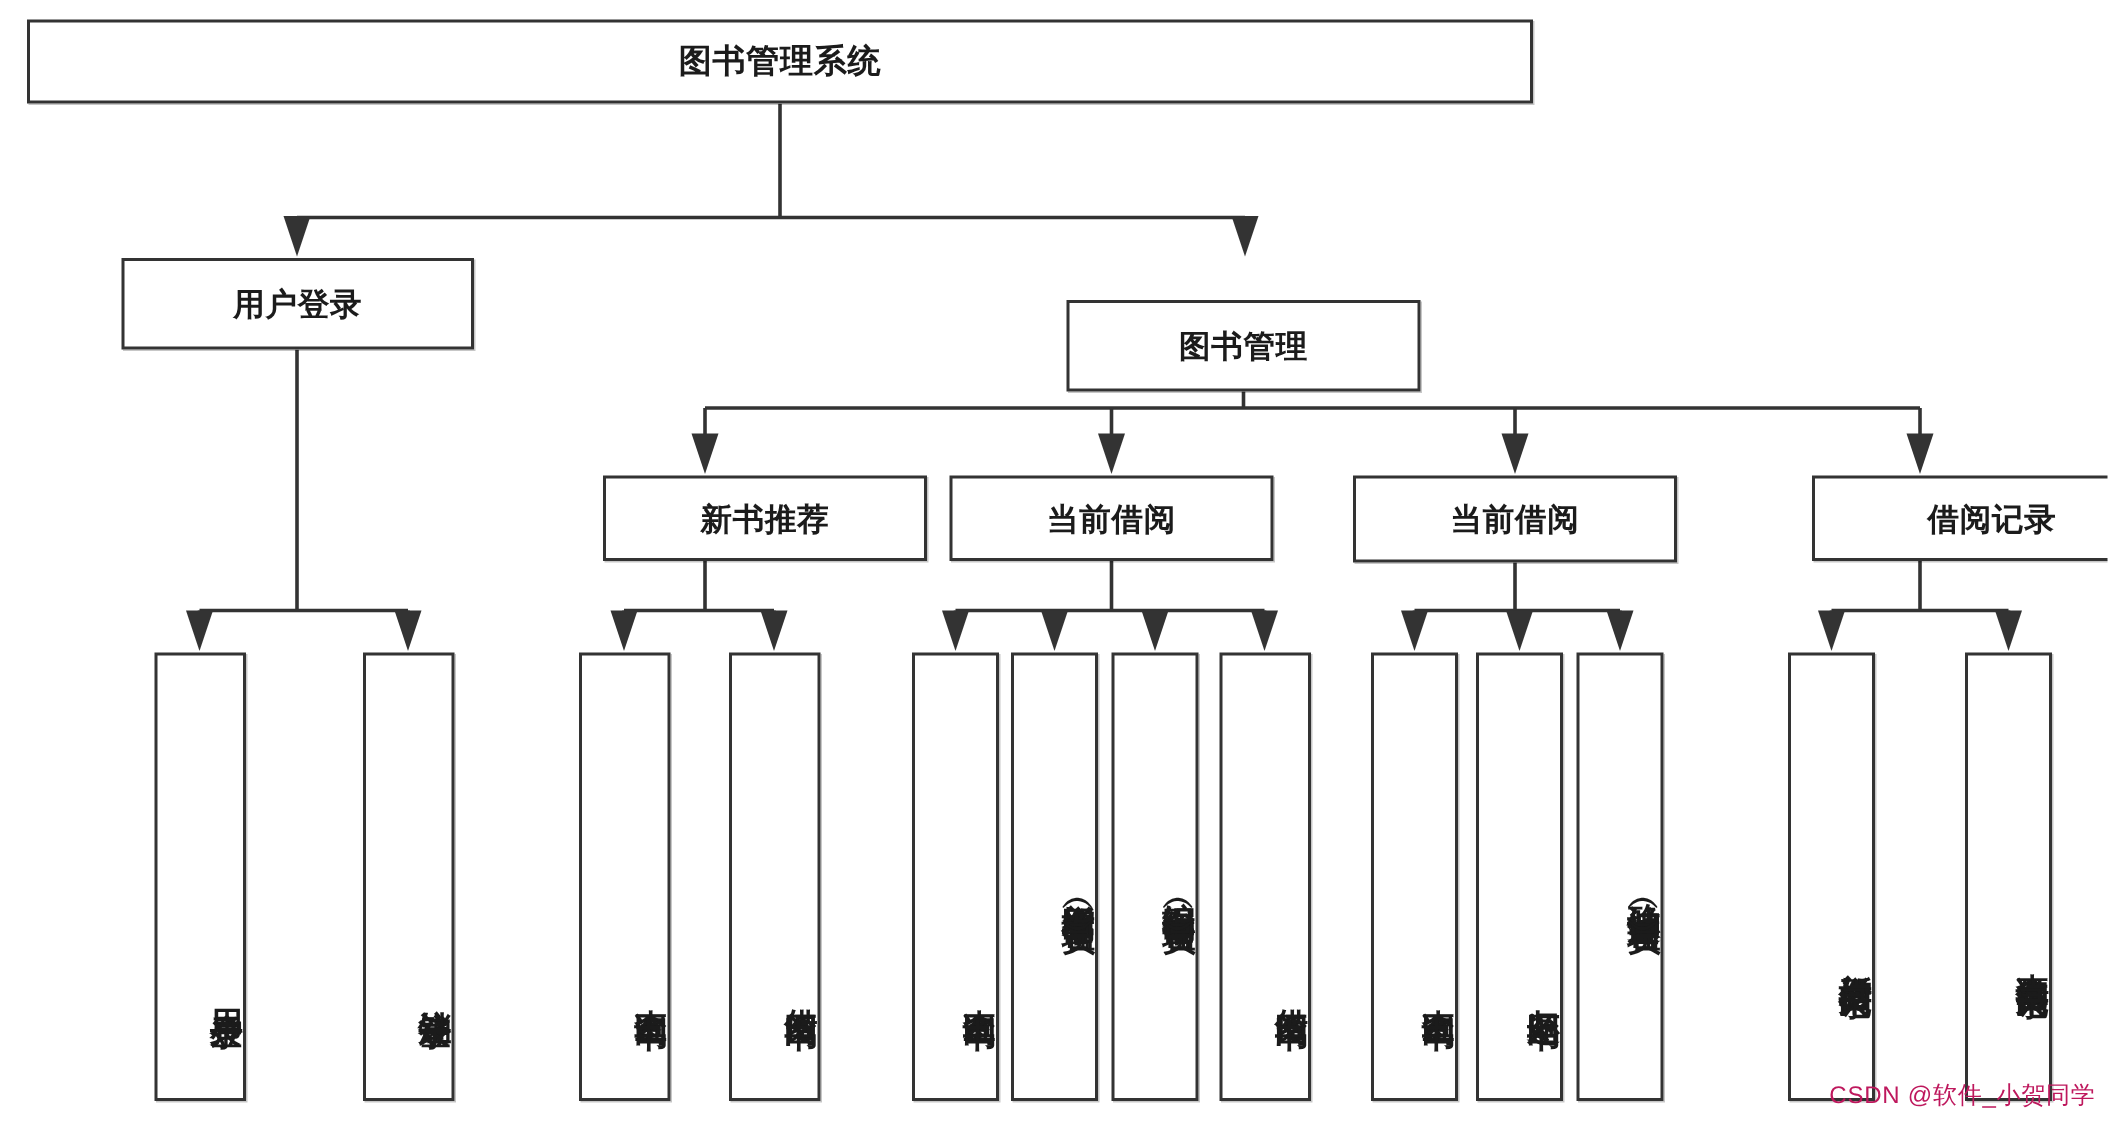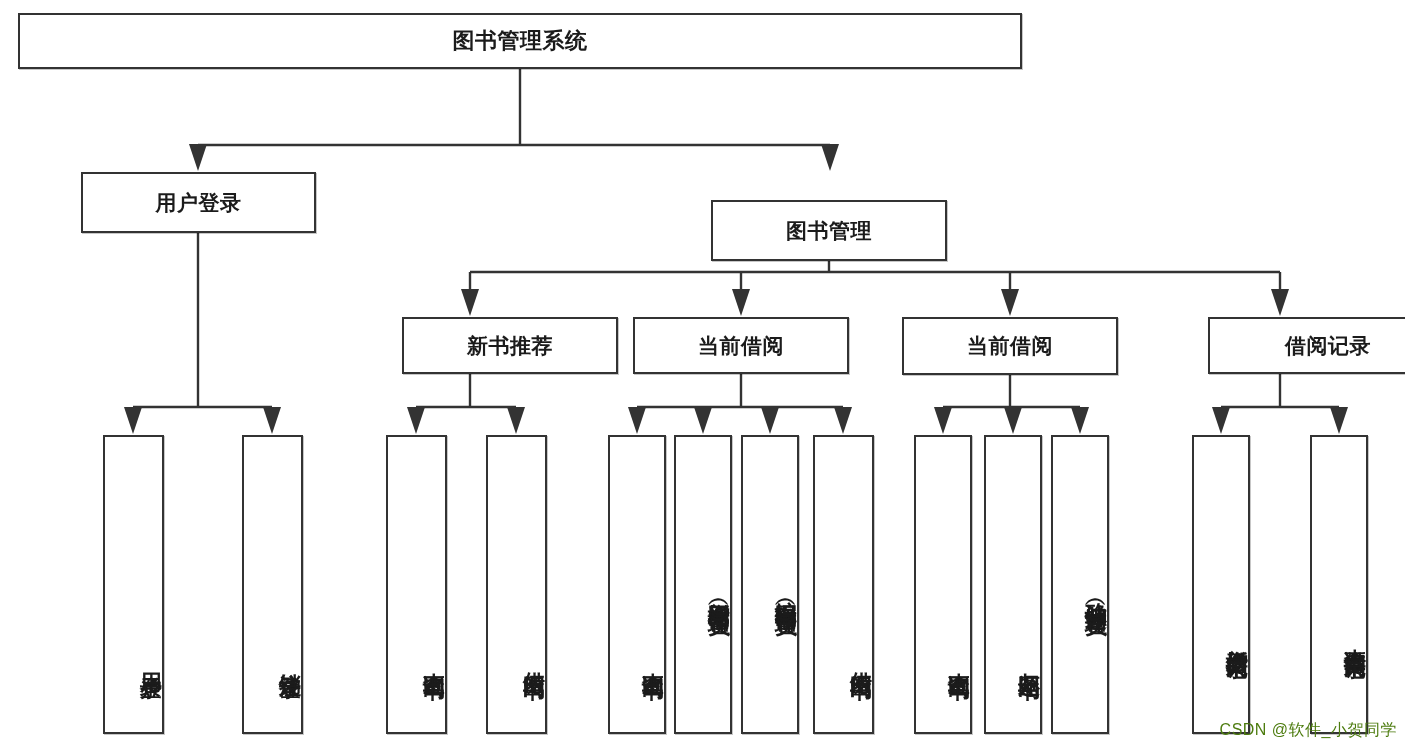--- a/index.html
+++ b/index.html
@@ -81,21 +81,21 @@
   }
   .arrow-head {
     fill: #333333;
     stroke: none;
   }
   #watermark {
     position: absolute;
     right: 8px;
     bottom: 6px;
     font-size: 16px;
-    color: #4d7c0f;
+    color: #be185d;
     letter-spacing: 0.5px;
     white-space: nowrap;
     user-select: none;
   }
 </style>
 </head>
 <body>
 
 <div id="diagram-root">
 

